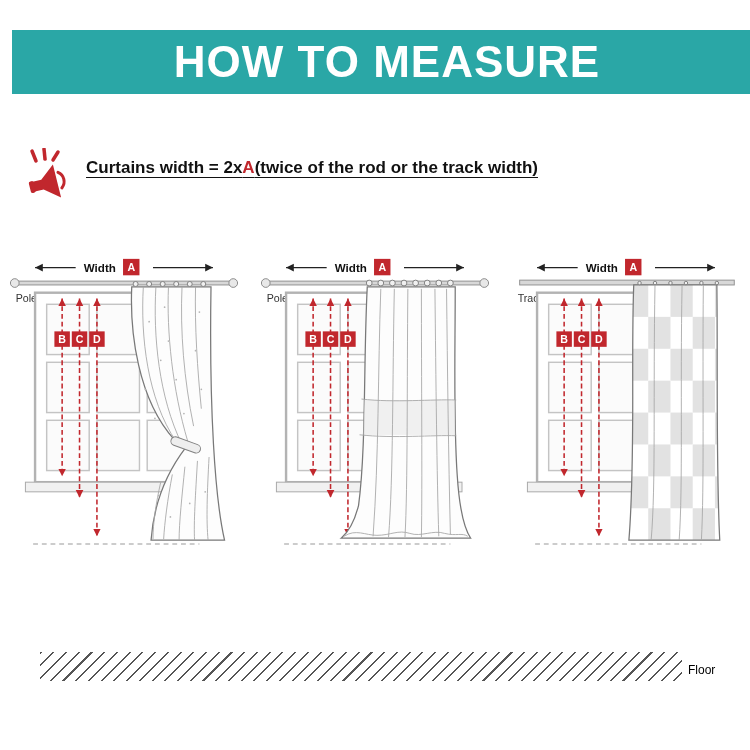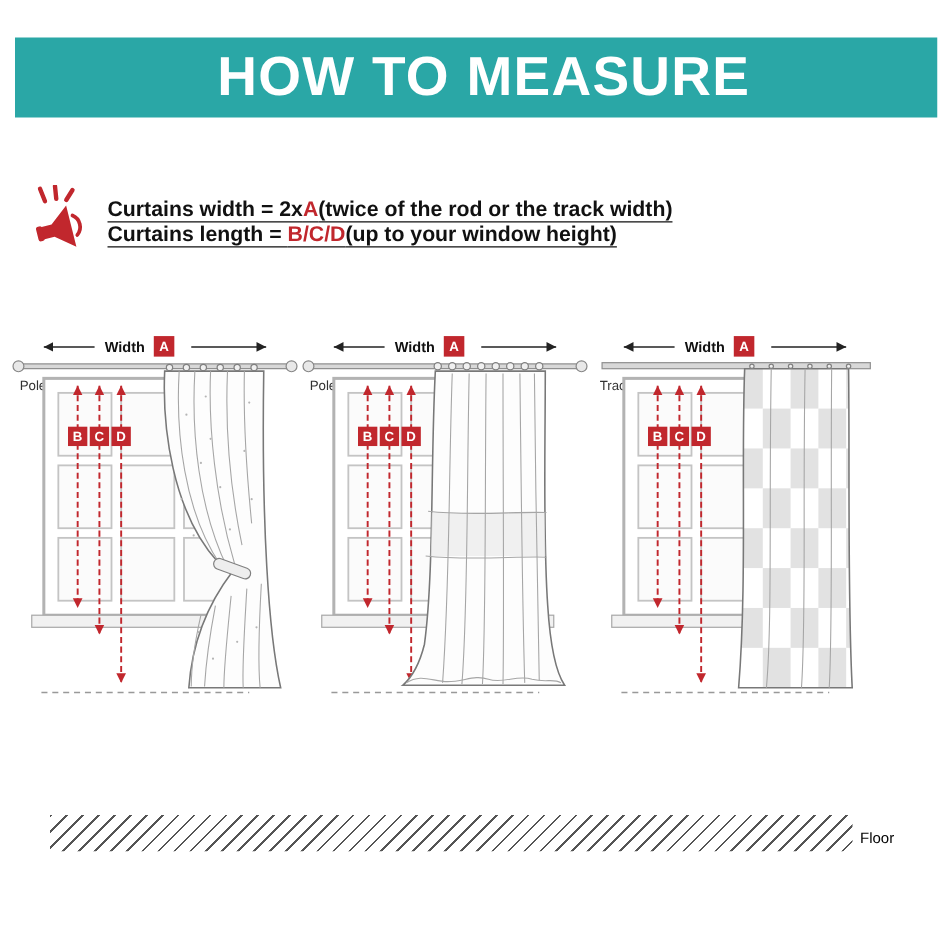--- a/index.html
+++ b/index.html
@@ -10,26 +10,26 @@
   .banner { position:absolute; top:30px; left:12px; width:750px; height:64px;
             background:var(--teal); display:flex; align-items:center; justify-content:center; }
   .banner h1 { margin:0; color:#fff; font-size:44px; font-weight:bold; letter-spacing:1px; }
 
   .mega { position:absolute; top:148px; left:22px; }
   .megafill { fill:var(--red); }
   .megastroke { fill:none; stroke:var(--red); stroke-width:3; stroke-linecap:round; }
   .soundlines line { stroke:var(--red); stroke-width:3.5; stroke-linecap:round; }
 
   .instr-lines { position:absolute; top:158px; left:86px; }
-  .iline { margin:0 0 0 0; font-size:17px; font-weight:bold; color:#111;
+  .iline { margin:0 0 12px 0; font-size:17px; font-weight:bold; color:#111;
            text-decoration:underline; text-underline-offset:4px; white-space:nowrap; }
   .iline .hl { color:var(--red); }
 
-  .diagrams { position:absolute; top:264px; left:8px; width:734px;
-              display:flex; }
+  .diagrams { position:absolute; top:254px; left:8px; width:734px;
+              display:flex; justify-content:space-between; }
 
   svg text { font-family:"Liberation Sans",sans-serif; }
   .wline { stroke:#222; stroke-width:1.2; }
   .wtext { font-size:12px; font-weight:bold; fill:#111; text-anchor:middle; }
   .boxtext { font-size:11px; font-weight:bold; fill:#fff; text-anchor:middle; }
   .lbl { font-size:11px; fill:#333; }
   .rbox { fill:var(--red); }
   .rdash { stroke:var(--red); stroke-width:1.6; stroke-dasharray:5 3; fill:none; }
   .gdash { stroke:#999; stroke-width:1.2; stroke-dasharray:5 4; }
   .pole { fill:#d8d8d8; stroke:#909090; stroke-width:1; }
@@ -69,21 +69,20 @@
     </g>
     <g transform="rotate(-14 27 38)">
       <path d="M12,30 L21,30 L36,18 L36,52 L21,40 L12,40 Z" class="megafill"></path>
       <path d="M39,27 A10,10 0 0 1 39,43" class="megastroke"></path>
       <rect x="8" y="29" width="5" height="12" rx="2" class="megafill"></rect>
     </g>
   </svg>
 
   <div class="instr-lines">
     <p class="iline"><span>Curtains width = 2x</span><span class="hl">A</span><span>(twice of the rod or the track width)</span></p>
-    <p class="iline"><span>Curtains length = </span><span class="hl">B/C/D</span><span>(up to your window height)</span></p>
   </div>
 
   <div class="diagrams">
 
     <svg viewBox="0 0 240 332" width="232" height="321">
       <defs>
         <marker id="bL1" markerUnits="userSpaceOnUse" markerWidth="9" markerHeight="9" refX="1" refY="4.5">
             <path d="M9,0.5 L1,4.5 L9,8.5 Z" class="blackfill"></path>
           </marker>
         <marker id="bR1" markerUnits="userSpaceOnUse" markerWidth="9" markerHeight="9" refX="8" refY="4.5">

